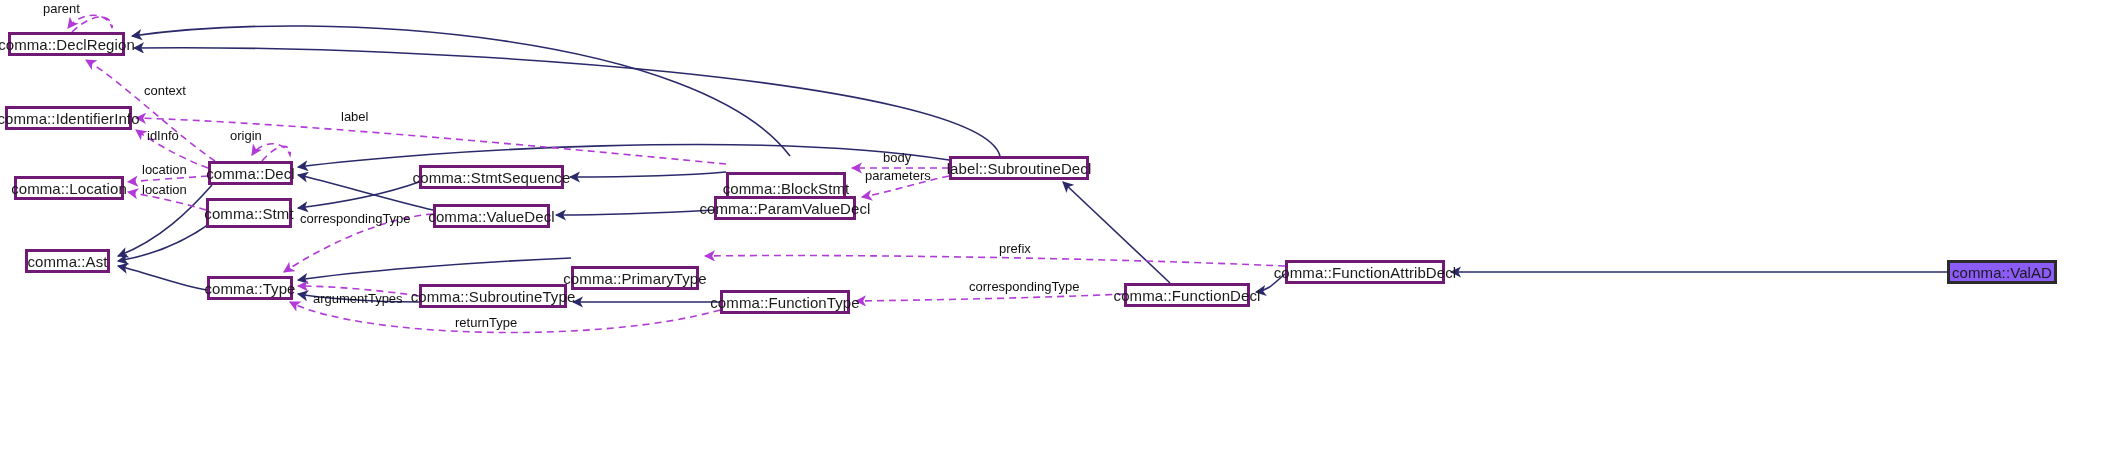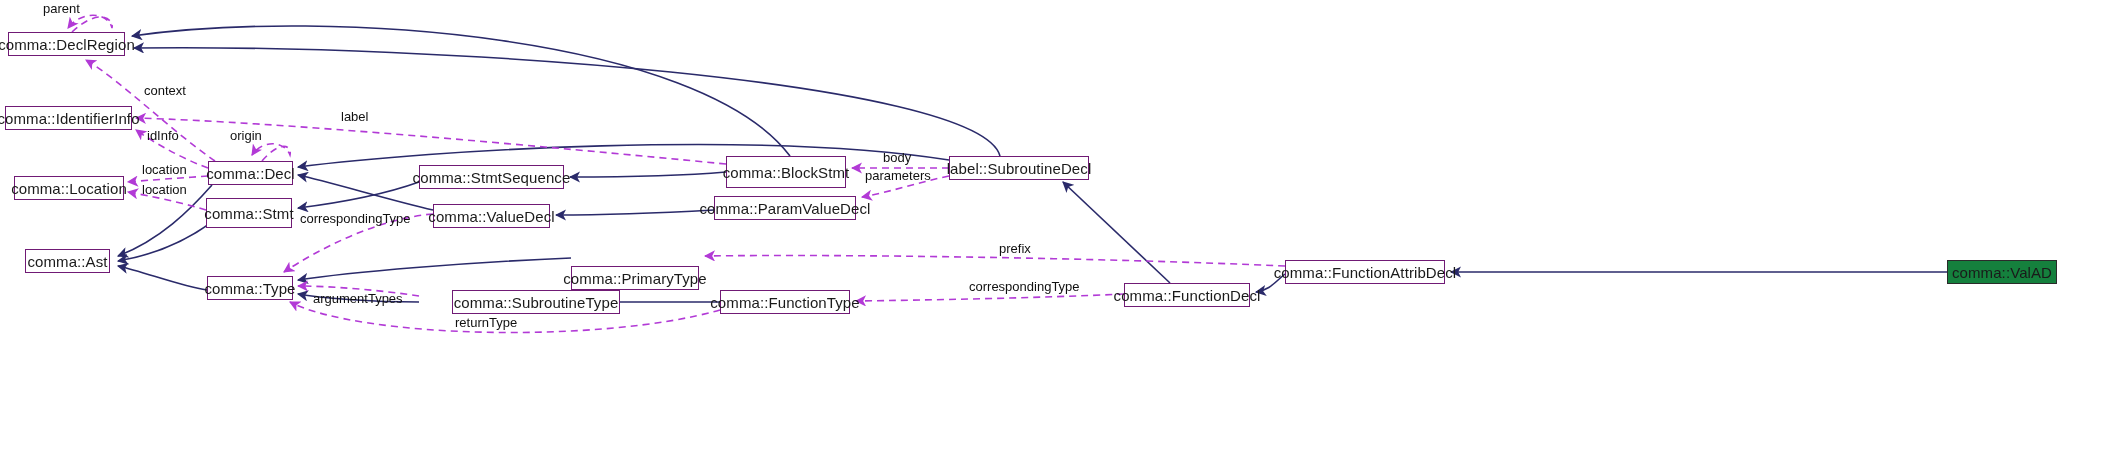--- a/index.html
+++ b/index.html
@@ -22,33 +22,33 @@
     position: absolute;
     left: 0;
     top: 0;
     width: 2125px;
     height: 461px;
     pointer-events: none;
   }
   .uml-node {
     position: absolute;
     box-sizing: border-box;
-    border: 1px solid #701a75;
+    border: 3px solid #701a75;
     background: #ffffff;
     color: #1a1a1a;
     font-size: 15px;
     line-height: 1;
     display: flex;
     align-items: center;
     justify-content: center;
     white-space: nowrap;
     letter-spacing: 0.1px;
   }
   .uml-node.focus-node {
-    background: #15803d;
+    background: #8b5cf6;
     border-color: #2b2b2b;
   }
   .edge-label {
     position: absolute;
     font-size: 13px;
     color: #101010;
     white-space: nowrap;
     line-height: 1;
     background: transparent;
   }
@@ -138,22 +138,22 @@
   <div class="uml-node" style="left:8px;  top:32px;  width:117px; height:24px;">comma::DeclRegion</div>
   <div class="uml-node" style="left:5px;  top:106px; width:127px; height:24px;">comma::IdentifierInfo</div>
   <div class="uml-node" style="left:14px; top:176px; width:110px; height:24px;">comma::Location</div>
   <div class="uml-node" style="left:25px; top:249px; width:85px;  height:24px;">comma::Ast</div>
   <div class="uml-node" style="left:208px;top:161px; width:85px;  height:24px;">comma::Decl</div>
   <div class="uml-node" style="left:206px;top:198px; width:86px;  height:30px;">comma::Stmt</div>
   <div class="uml-node" style="left:207px;top:276px; width:86px;  height:24px;">comma::Type</div>
   <div class="uml-node" style="left:419px;top:165px; width:145px; height:24px;">comma::StmtSequence</div>
   <div class="uml-node" style="left:433px;top:204px; width:117px; height:24px;">comma::ValueDecl</div>
   <div class="uml-node" style="left:571px;top:246px; width:128px; height:24px;margin-top:20px;">comma::PrimaryType</div>
-  <div class="uml-node" style="left:419px;top:290px; width:168px; height:24px;margin-left:33px;">comma::SubroutineType</div>
-  <div class="uml-node" style="left:726px;top:156px; width:120px; height:32px;">comma::BlockStmt</div>
+  <div class="uml-node" style="left:419px;top:284px; width:148px; height:24px;">comma::SubroutineType</div>
+  <div class="uml-node" style="left:726px;top:172px; width:120px; height:32px;">comma::BlockStmt</div>
   <div class="uml-node" style="left:714px;top:196px; width:142px; height:24px;">comma::ParamValueDecl</div>
   <div class="uml-node" style="left:720px;top:290px; width:130px; height:24px;">comma::FunctionType</div>
   <div class="uml-node" style="left:949px;top:156px; width:140px; height:24px;">label::SubroutineDecl</div>
   <div class="uml-node" style="left:1124px;top:283px;width:126px; height:24px;">comma::FunctionDecl</div>
   <div class="uml-node" style="left:1285px;top:260px;width:160px; height:24px;">comma::FunctionAttribDecl</div>
   <div class="uml-node focus-node" style="left:1947px;top:260px;width:110px;height:24px;">comma::ValAD</div>
 
   <div class="edge-label" style="left:43px;  top:2px;">parent</div>
   <div class="edge-label" style="left:144px; top:84px;">context</div>
   <div class="edge-label" style="left:341px; top:110px;">label</div>

